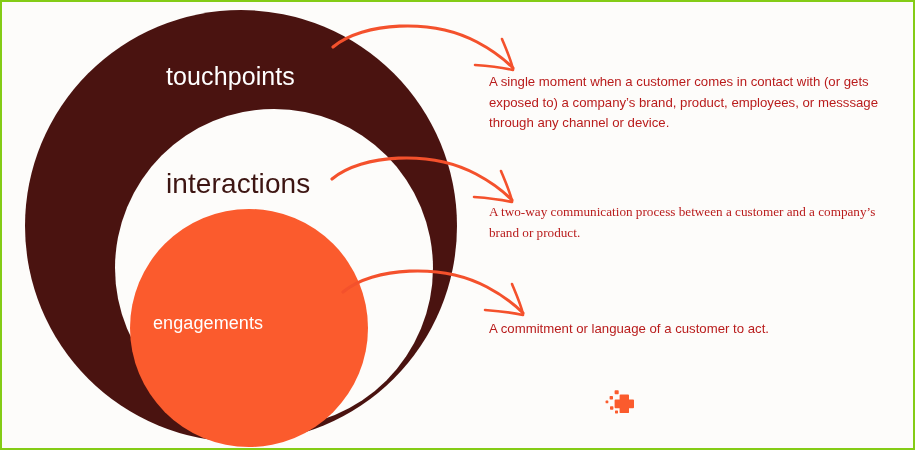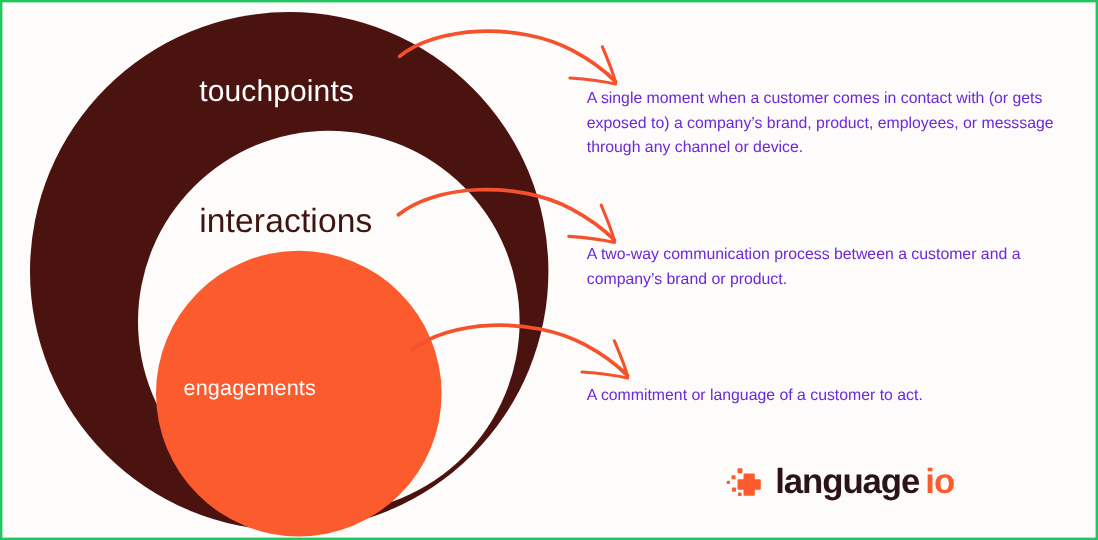--- a/index.html
+++ b/index.html
@@ -11,21 +11,21 @@
   body {
     font-family: "Liberation Sans", sans-serif;
   }
 
   #canvas {
     position: relative;
     width: 915px;
     height: 450px;
     background: #FDFCFA;
     box-sizing: border-box;
-    border: 2px solid #22c55e;
+    border: 2px solid #84cc16;
     overflow: hidden;
   }
 
   
   #diagram {
     position: absolute;
     left: 0;
     top: 0;
     width: 480px;
     height: 450px;
@@ -98,25 +98,25 @@
     pointer-events: none;
   }
 
   
   .definition {
     position: absolute;
     left: 487px;
     width: 392px;
     font-size: 13.2px;
     line-height: 20.5px;
-    color: #6d28d9;
+    color: #b91c1c;
   }
 
   #definition-0 { top: 70px; }
-  #definition-1 { top: 200px; }
+  #definition-1 { top: 200px; font-family: Liberation Serif, serif; }
   #definition-2 { top: 317px; }
 
   
   #logo {
     position: absolute;
     left: 603px;
     top: 380px;
     height: 40px;
     display: flex;
     align-items: center;
@@ -200,18 +200,15 @@
                  a0.9,0.9 0 0 1 0.9,-0.9 h4.1 v-4.0 a0.9,0.9 0 0 1 0.9,-0.9 z"></path>
 
         <rect x="9.6" y="4.2" width="4.1" height="4.1" rx="0.8"></rect>
         <rect x="4.6" y="10.0" width="3.4" height="3.4" rx="0.7"></rect>
         <rect x="0.6" y="14.6" width="2.7" height="2.7" rx="0.6"></rect>
         <rect x="5.0" y="20.3" width="3.4" height="3.4" rx="0.7"></rect>
         <rect x="10.0" y="24.4" width="3.0" height="3.0" rx="0.6"></rect>
       </g>
     </svg>
 
-    <div id="logo-wordmark">
-      <span class="logo-word-language">language</span><span class="logo-word-io">io</span>
-    </div>
   </div>
 
 </div>
 
 </body></html>

